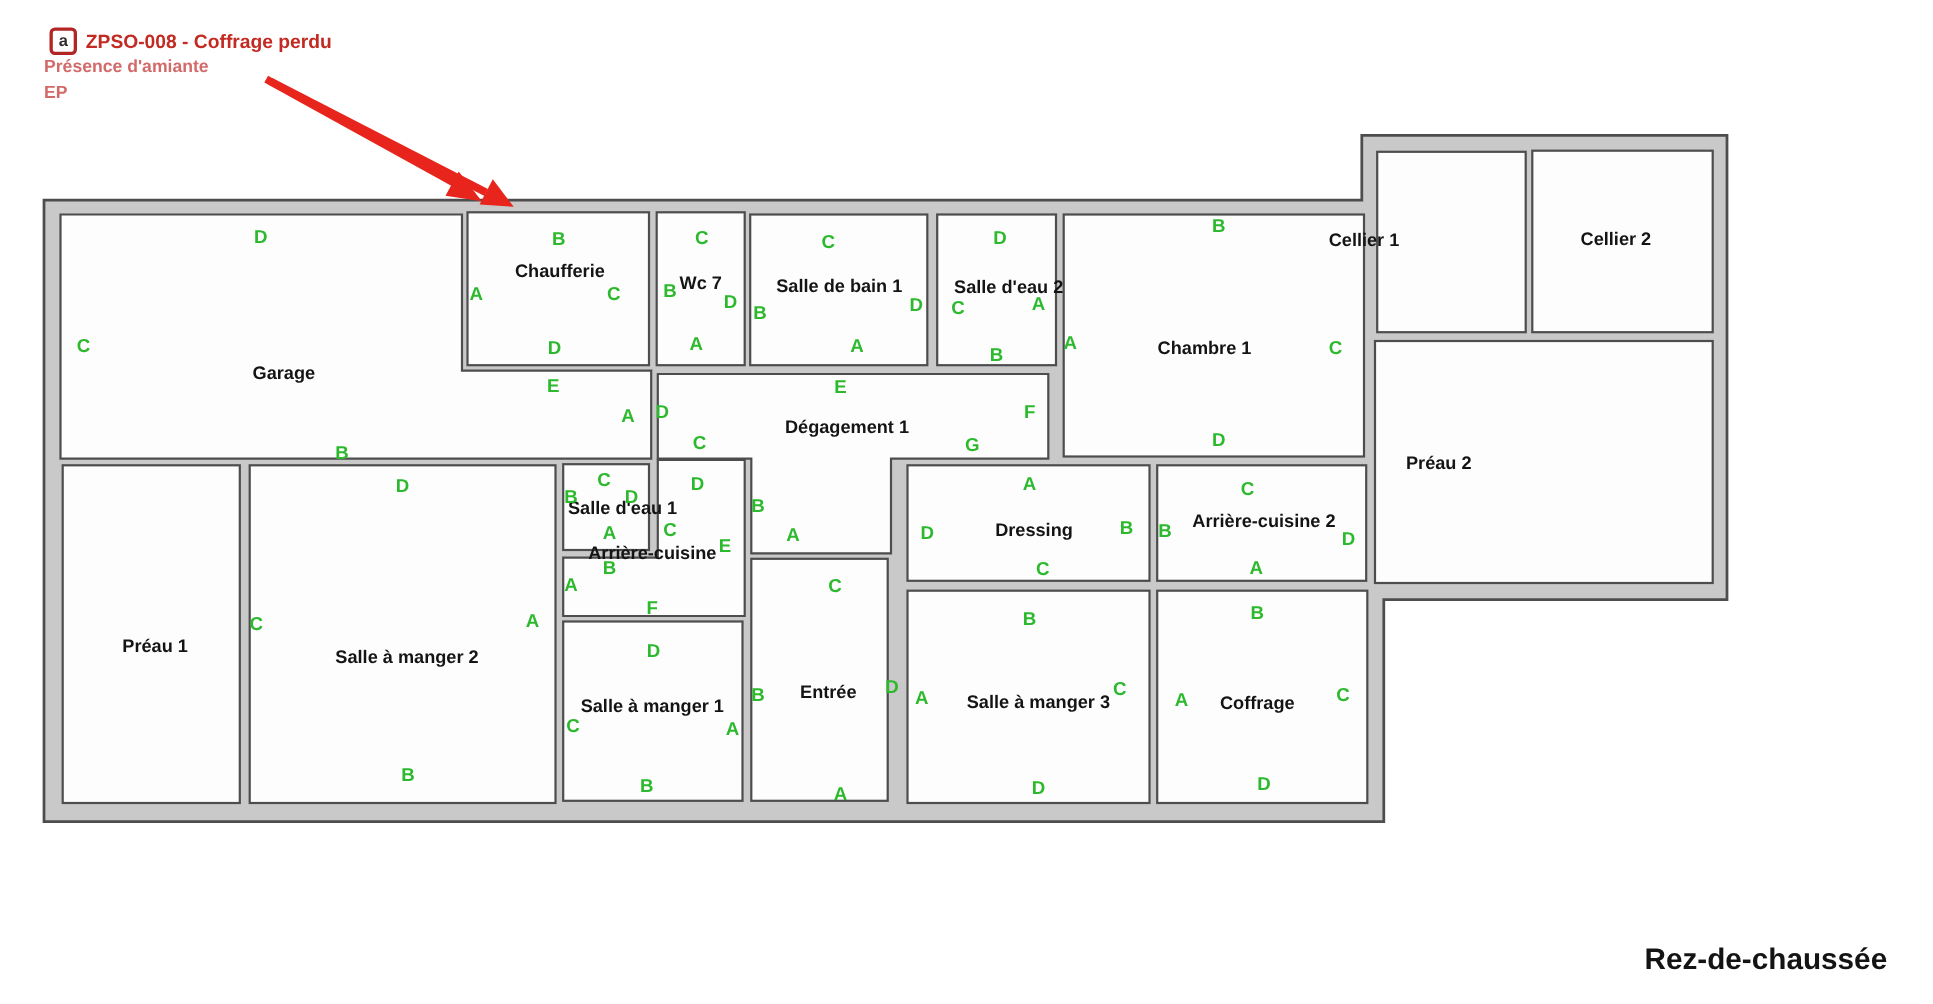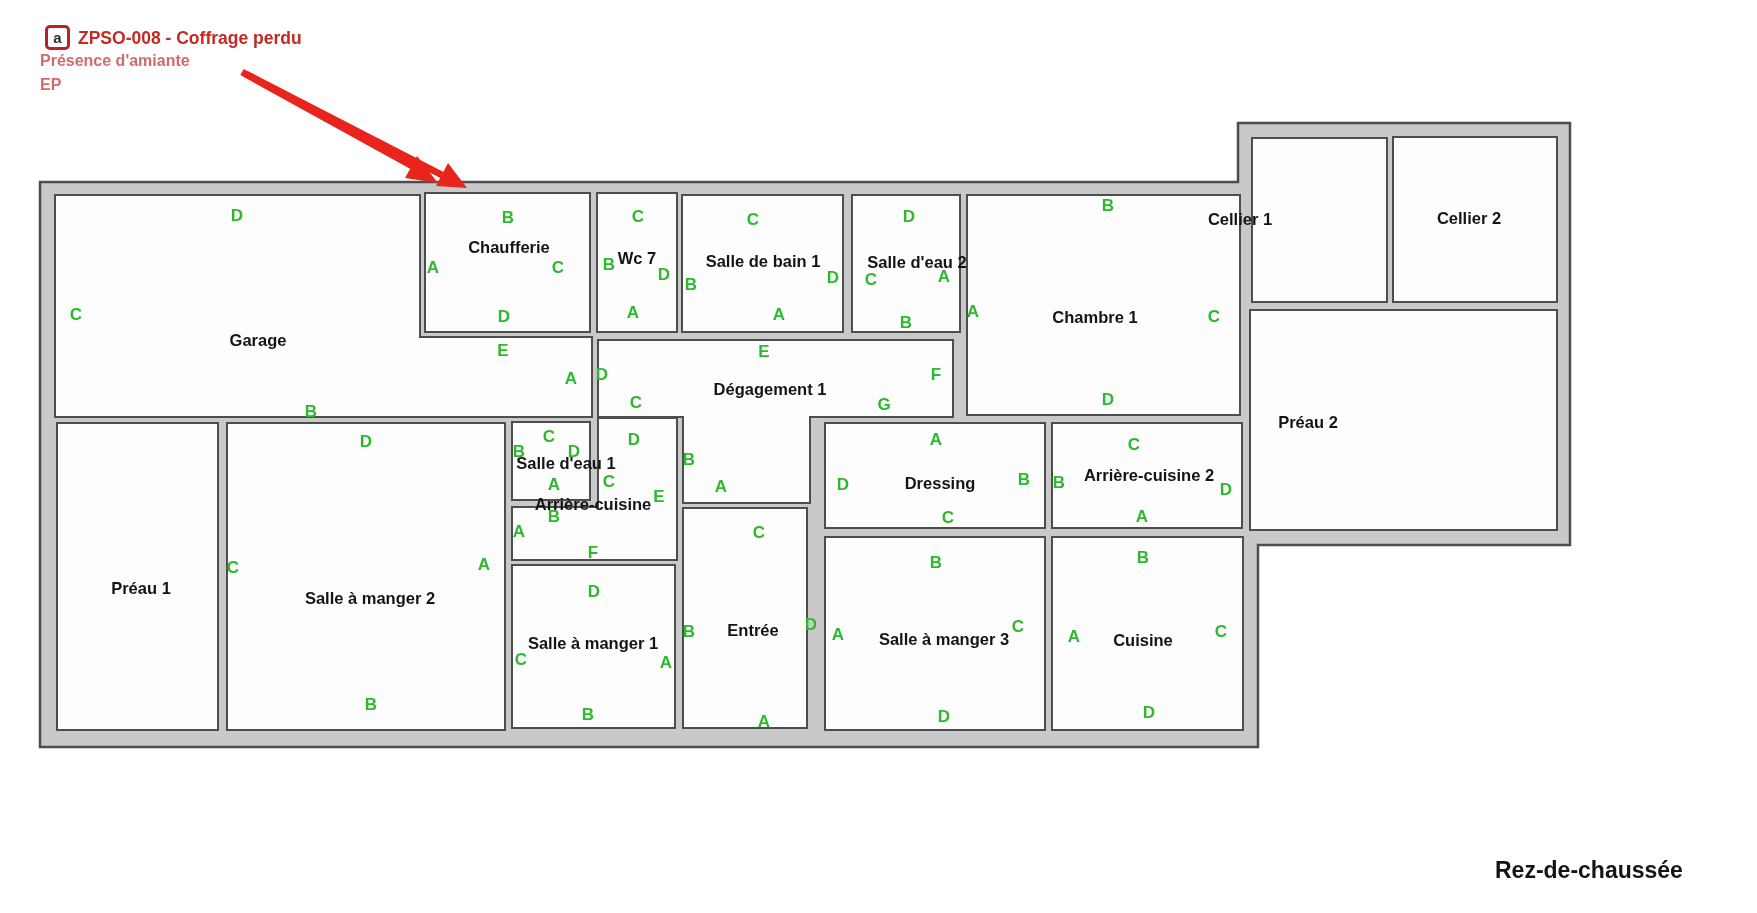--- a/index.html
+++ b/index.html
@@ -15,21 +15,21 @@
   #plan-svg{position:absolute;left:0;top:0;}
   .outer-wall{fill:var(--wall_fill);stroke:var(--wall_stroke);stroke-width:2.5;}
   .room{fill:var(--room_fill);stroke:var(--wall_stroke);stroke-width:2;}
   .arrow-shaft{stroke:var(--arrow_red);stroke-width:7;fill:none;}
   .arrow-head{fill:var(--arrow_red);stroke:none;}
   #overlay{position:absolute;left:0;top:0;width:100%;height:100%;}
   .room-label{position:absolute;transform:translate(-50%,-50%);white-space:nowrap;
       font-weight:bold;font-size:16.5px;color:var(--label_black);letter-spacing:0px;}
   .face-letter{position:absolute;transform:translate(-50%,-50%);font-weight:bold;
       font-size:17px;color:var(--letter_green);}
-  .floor-label{position:absolute;left:1495px;top:857px;font-weight:bold;font-size:23px;
+  .floor-label{position:absolute;left:1495px;top:857px;font-weight:bold;font-size:27px;
       color:var(--label_black);white-space:nowrap;}
   .ann-icon{position:absolute;left:45px;top:25px;width:19px;height:19px;background:#fff;
       border:3px solid var(--icon_border_red);border-radius:5px;text-align:center;
       line-height:19px;font-weight:bold;font-size:15px;color:#2d2d2d;}
   .ann-title{position:absolute;left:78px;top:28px;font-weight:bold;font-size:17.5px;
       color:var(--annotation_title_red);white-space:nowrap;}
   .ann-sub1{position:absolute;left:40px;top:52px;font-weight:bold;font-size:16px;
       color:var(--annotation_sub_red);white-space:nowrap;}
   .ann-sub2{position:absolute;left:40px;top:76px;font-weight:bold;font-size:16px;
       color:var(--annotation_sub_red);white-space:nowrap;}
@@ -158,21 +158,21 @@
       <span class="room-label" style="left: 1149px; top: 475px;">Arrière-cuisine 2</span>
       <span class="face-letter" style="left: 1134px; top: 445px;">C</span>
       <span class="face-letter" style="left: 1059px; top: 483px;">B</span>
       <span class="face-letter" style="left: 1226px; top: 490px;">D</span>
       <span class="face-letter" style="left: 1142px; top: 517px;">A</span>
       <span class="room-label" style="left: 944px; top: 639px;">Salle à manger 3</span>
       <span class="face-letter" style="left: 936px; top: 563px;">B</span>
       <span class="face-letter" style="left: 838px; top: 635px;">A</span>
       <span class="face-letter" style="left: 1018px; top: 627px;">C</span>
       <span class="face-letter" style="left: 944px; top: 717px;">D</span>
-      <span class="room-label" style="left: 1143px; top: 640px;">Cuisine</span>
+      <span class="room-label" style="left: 1143px; top: 640px;">Coffrage</span>
       <span class="face-letter" style="left: 1143px; top: 558px;">B</span>
       <span class="face-letter" style="left: 1074px; top: 637px;">A</span>
       <span class="face-letter" style="left: 1221px; top: 632px;">C</span>
       <span class="face-letter" style="left: 1149px; top: 713px;">D</span>
       <span class="room-label" style="left: 1240px; top: 219px;">Cellier 1</span>
       <span class="room-label" style="left: 1469px; top: 218px;">Cellier 2</span>
       <span class="room-label" style="left: 1308px; top: 422px;">Préau 2</span>
     </div>
 
 </div>

